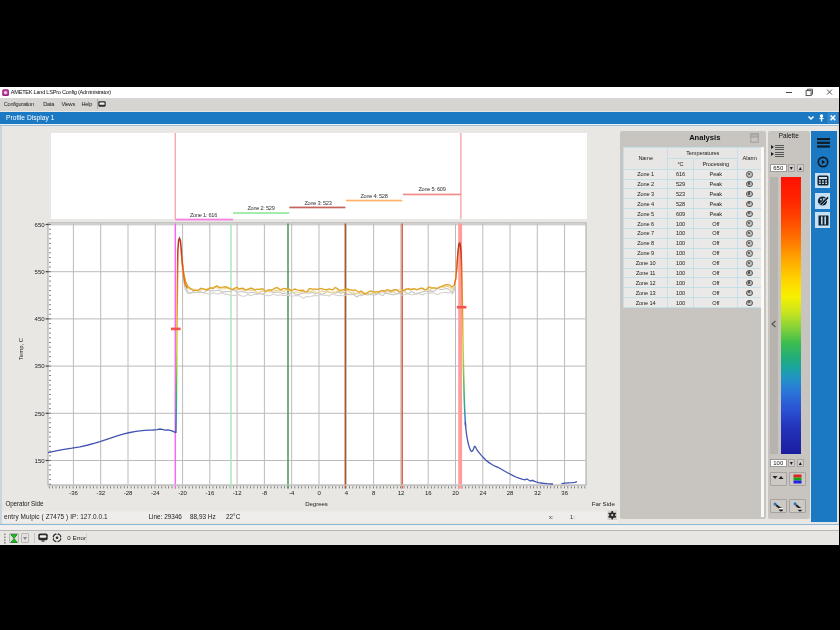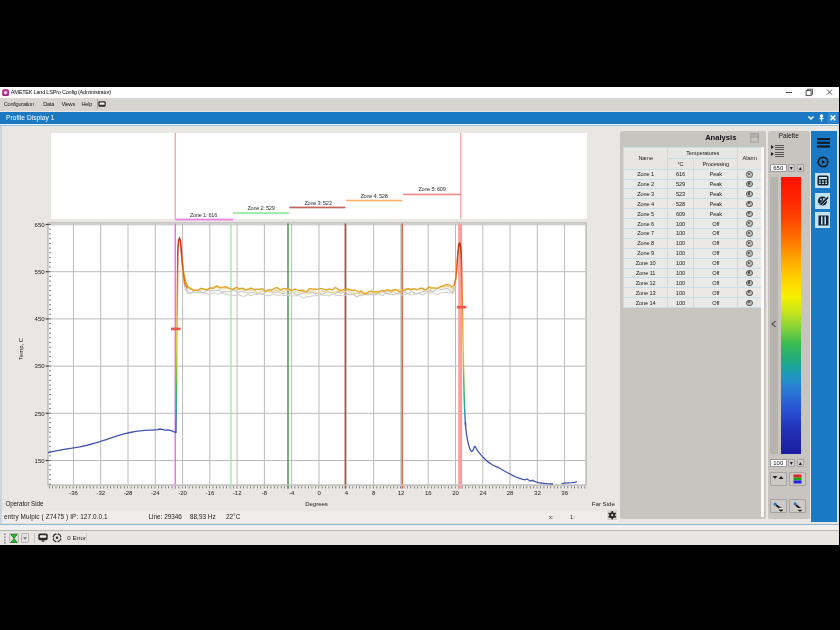--- a/index.html
+++ b/index.html
@@ -10,21 +10,21 @@
 #titletext { position:absolute; left:10.8px; top:0; font-size:5.6px; letter-spacing:-0.25px; line-height:11px; color:#111; }
 .winbtn { position:absolute; top:0; font-size:7.5px; line-height:10px; color:#333; }
 #menubar { position:absolute; left:0; top:10.5px; width:839px; height:13px; background:#d7d5d2; }
 .mi { position:absolute; top:0; font-size:5.6px; letter-spacing:-0.25px; line-height:13.5px; color:#222; }
 #bluebar { position:absolute; left:0; top:25px; width:839px; height:12px; background:#1b79c3; }
 #bluebar .t { position:absolute; left:6px; top:0; font-size:6.6px; letter-spacing:0.05px; line-height:12.5px; color:#fff; }
 #underblue { position:absolute; left:0; top:37px; width:839px; height:2px; background:#eef2f5; border-bottom:1px solid #9dbed4; }
 #content { position:absolute; left:0; top:39px; width:839px; height:398px; background:#e9e7e4; }
 #panel { position:absolute; left:620px; top:4.5px; width:145.5px; height:388px;
   background:#c8c5c1; border-radius:2px; }
-#panel h1 { position:absolute; left:16px; top:2px; width:100%; text-align:center;
+#panel h1 { position:absolute; left:0; top:2px; width:100%; text-align:center;
   font-size:7.6px; font-weight:bold; color:#111;padding-left:24px; }
 #ztable { position:absolute; left:3.4px; top:16.5px; border-collapse:collapse;
   font-size:5.6px; letter-spacing:-0.1px; color:#1c1c1c; table-layout:fixed; }
 #ztable td, #ztable th { border:1px solid #c3dfe8; text-align:center; vertical-align:middle;
   font-weight:normal; padding:0; background:#ebe9e7; overflow:hidden; }
 #ztable thead td, #ztable thead th { background:#e8e6e4; }
 #ztable tr { height:9.9px; }
 #ztable thead tr { height:10.85px; }
 .al { display:inline-block; width:6.6px; height:6.6px; border-radius:50%;
   border:1.6px solid #565656; background:#c2c0be; position:relative; vertical-align:middle; }

